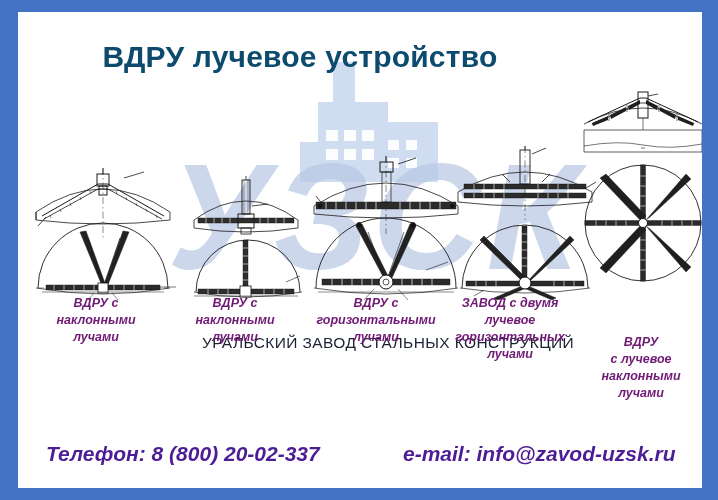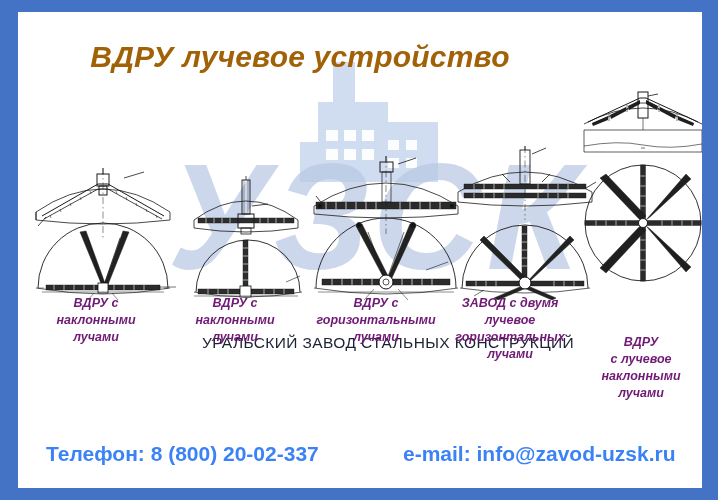--- a/index.html
+++ b/index.html
@@ -32,42 +32,42 @@
     position:absolute;left:160px;top:322px;width:420px;
     font-size:15.5px;font-weight:normal;color:#0f172a;opacity:.95;
     letter-spacing:.4px;white-space:nowrap;
     font-family:"Liberation Sans","DejaVu Sans",sans-serif;
     text-align:center;
   }
 
   
   .title{
     position:absolute;left:0;top:28px;width:564px;text-align:center;
-    font-size:30px;font-weight:bold;font-style:italic;
-    color:#a16207;letter-spacing:.2px;
+    font-size:30px;font-weight:bold;
+    color:#0c4a6e;letter-spacing:.2px;
   }
 
   
   .figures{position:absolute;left:0;top:60px;width:684px;height:290px;}
   .fig{position:absolute;}
   .fig svg{display:block;}
 
   
   .captions{position:absolute;left:0;top:283px;width:684px;height:100px;}
   .cap{
     position:absolute;text-align:center;
     font-size:12.5px;font-weight:bold;font-style:italic;
     color:#701a75;line-height:17px;
   }
 
   
   .footer{position:absolute;left:0;top:430px;width:684px;height:46px;}
   .foot-text{
     position:absolute;top:0;
-    font-size:21px;font-weight:bold;color:#3b82f6;
+    font-size:21px;font-weight:bold;font-style:italic;color:#4c1d95;
     white-space:nowrap;
   }
   #foot-phone{left:28px;}
   #foot-mail{left:385px;}
 </style>
 </head>
 <body>
 
 <div class="slide">
   <div class="canvas">

